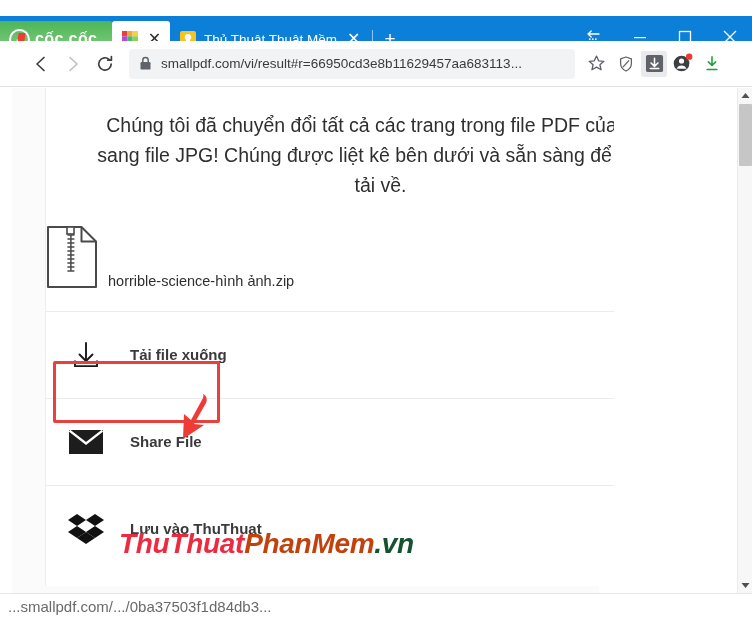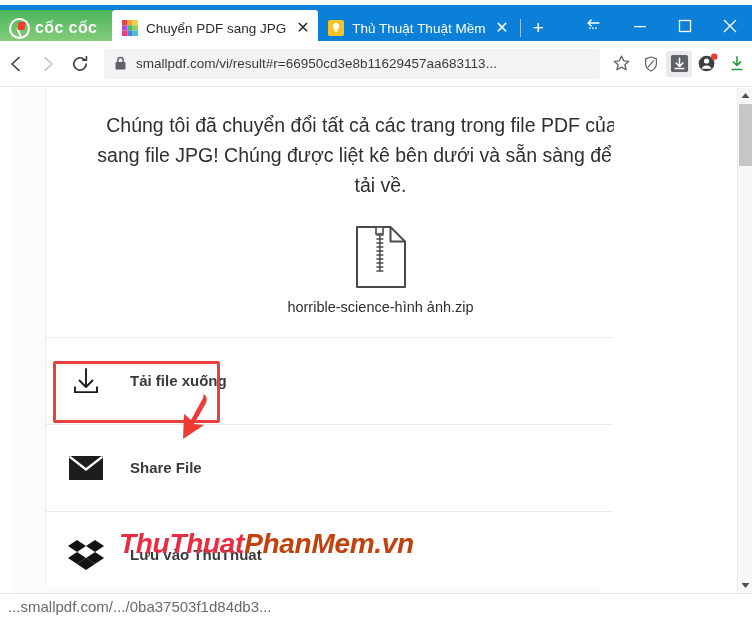--- a/index.html
+++ b/index.html
@@ -5,21 +5,21 @@
   * { box-sizing: border-box; margin: 0; padding: 0; }
   html, body {
     width: 752px; height: 618px;
     font-family: "Liberation Sans", sans-serif;
     overflow: hidden;
     background: #ffffff;
   }
 
   
   .titlebar {
-    position: absolute; top: 5px; left: 0;
+    position: absolute; top: 16px; left: 0;
     width: 752px; height: 41px;
     background: #0c7fd8;
     display: flex; align-items: flex-end;
   }
   .brand-badge {
     width: 112px; height: 36px;
     margin-left: 0;
     background: linear-gradient(180deg, #4bb559 0%, #6cc36e 50%, #8ccf7e 100%);
     display: flex; align-items: center; gap: 5px;
     padding-left: 9px;
@@ -86,21 +86,21 @@
   .wc {
     width: 45px; height: 41px; color: #ffffff;
     display: flex; align-items: center; justify-content: center;
   }
   .wc svg { display: block; }
 
   
   .toolbar {
     position: absolute; top: 41px; left: 0;
     width: 752px; height: 46px; background: #ffffff;
-    display: flex; align-items: center; padding: 0 0;
+    display: flex; align-items: center; padding: 0 25px;
     border-bottom: 1px solid #e2e2e2;
   }
   .navbtn {
     width: 32px; height: 32px; flex: none;
     display: flex; align-items: center; justify-content: center;
     color: #3c4043;
   }
   .navbtn.disabled { color: #bdc1c6; }
   .omnibox {
     flex: 1; height: 30px; margin: 0 6px 0 8px;
@@ -135,22 +135,22 @@
     width: 671px; background: #ffffff;
     border-left: 1px solid #ededed; border-right: 1px solid #ededed;
     height: 498px;
   }
   .headline {
     padding: 22px 46px 0 46px;
     font-size: 19.5px; line-height: 1.55; color: #2f2f2f;
     text-align: center; font-weight: 400;
   }
   .zipblock {
-    margin-top: 24px; display: flex; flex-direction: column;
-    align-items: center; gap: 10px;
+    margin-top: 24px; display: flex; flex-direction: row;
+    align-items: flex-end; gap: 10px;
   }
   .zip-icon { width: 52px; height: 64px; display: block; }
   .zip-name { font-size: 14.5px; color: #2f2f2f; }
 
   .divider { height: 1px; background: #ececec; width: 100%; }
 
   .action-row {
     height: 86px; display: flex; align-items: center;
     padding-left: 18px; gap: 22px; position: relative; font-weight: bold;
   }
@@ -171,21 +171,21 @@
     width: 54px; height: 50px; pointer-events: none;
   }
   .watermark {
     position: absolute; left: 107px; top: 440px;
     font-size: 28px; font-weight: bold; font-style: italic;
     letter-spacing: -.3px; white-space: nowrap;
     pointer-events: none;
   }
   .wm-a { color: #ec2b41; }
   .wm-b { color: #c2410c; }
-  .wm-c { color: #c2410c; }
+  .wm-c { color: #14532d; }
 
   
   .scrollbar {
     position: absolute; right: 0; top: 88px;
     width: 15px; height: 505px; background: #f7f7f7;
     border-left: 1px solid #ececec;
   }
   .sb-arrow {
     width: 15px; height: 15px; display: flex;
     align-items: center; justify-content: center;
@@ -222,21 +222,20 @@
         <rect x="0" y="0" width="5.3" height="5.3" fill="#e8413a"></rect>
         <rect x="5.3" y="0" width="5.3" height="5.3" fill="#f2a33c"></rect>
         <rect x="10.6" y="0" width="5.4" height="5.3" fill="#f4d23c"></rect>
         <rect x="0" y="5.3" width="5.3" height="5.3" fill="#b14bd8"></rect>
         <rect x="5.3" y="5.3" width="5.3" height="5.3" fill="#46b96a"></rect>
         <rect x="10.6" y="5.3" width="5.4" height="5.3" fill="#8fd14f"></rect>
         <rect x="0" y="10.6" width="5.3" height="5.4" fill="#e8417f"></rect>
         <rect x="5.3" y="10.6" width="5.3" height="5.4" fill="#4a7fe0"></rect>
         <rect x="10.6" y="10.6" width="5.4" height="5.4" fill="#45c2d8"></rect>
       </svg>
-      <span class="tab-title">Chuyển PDF sang JPG</span>
       <span class="tab-close">✕</span>
     </div>
 
     <div class="tab inactive">
       <svg class="tab-favicon" viewBox="0 0 16 16">
         <rect x="0" y="0" width="16" height="16" rx="2" fill="#f5c324"></rect>
         <path d="M8 3.1c-2 0-3.3 1.5-3.3 3.2 0 1.2.7 2 1.3 2.6v1.3h4V8.9c.6-.6 1.3-1.4 1.3-2.6C11.3 4.6 10 3.1 8 3.1z" fill="#ffffff"></path>
         <rect x="6.4" y="11" width="3.2" height="1.1" rx=".4" fill="#ffffff"></rect>
       </svg>
       <span class="tab-title">Thủ Thuật Thuật Mềm</span>

